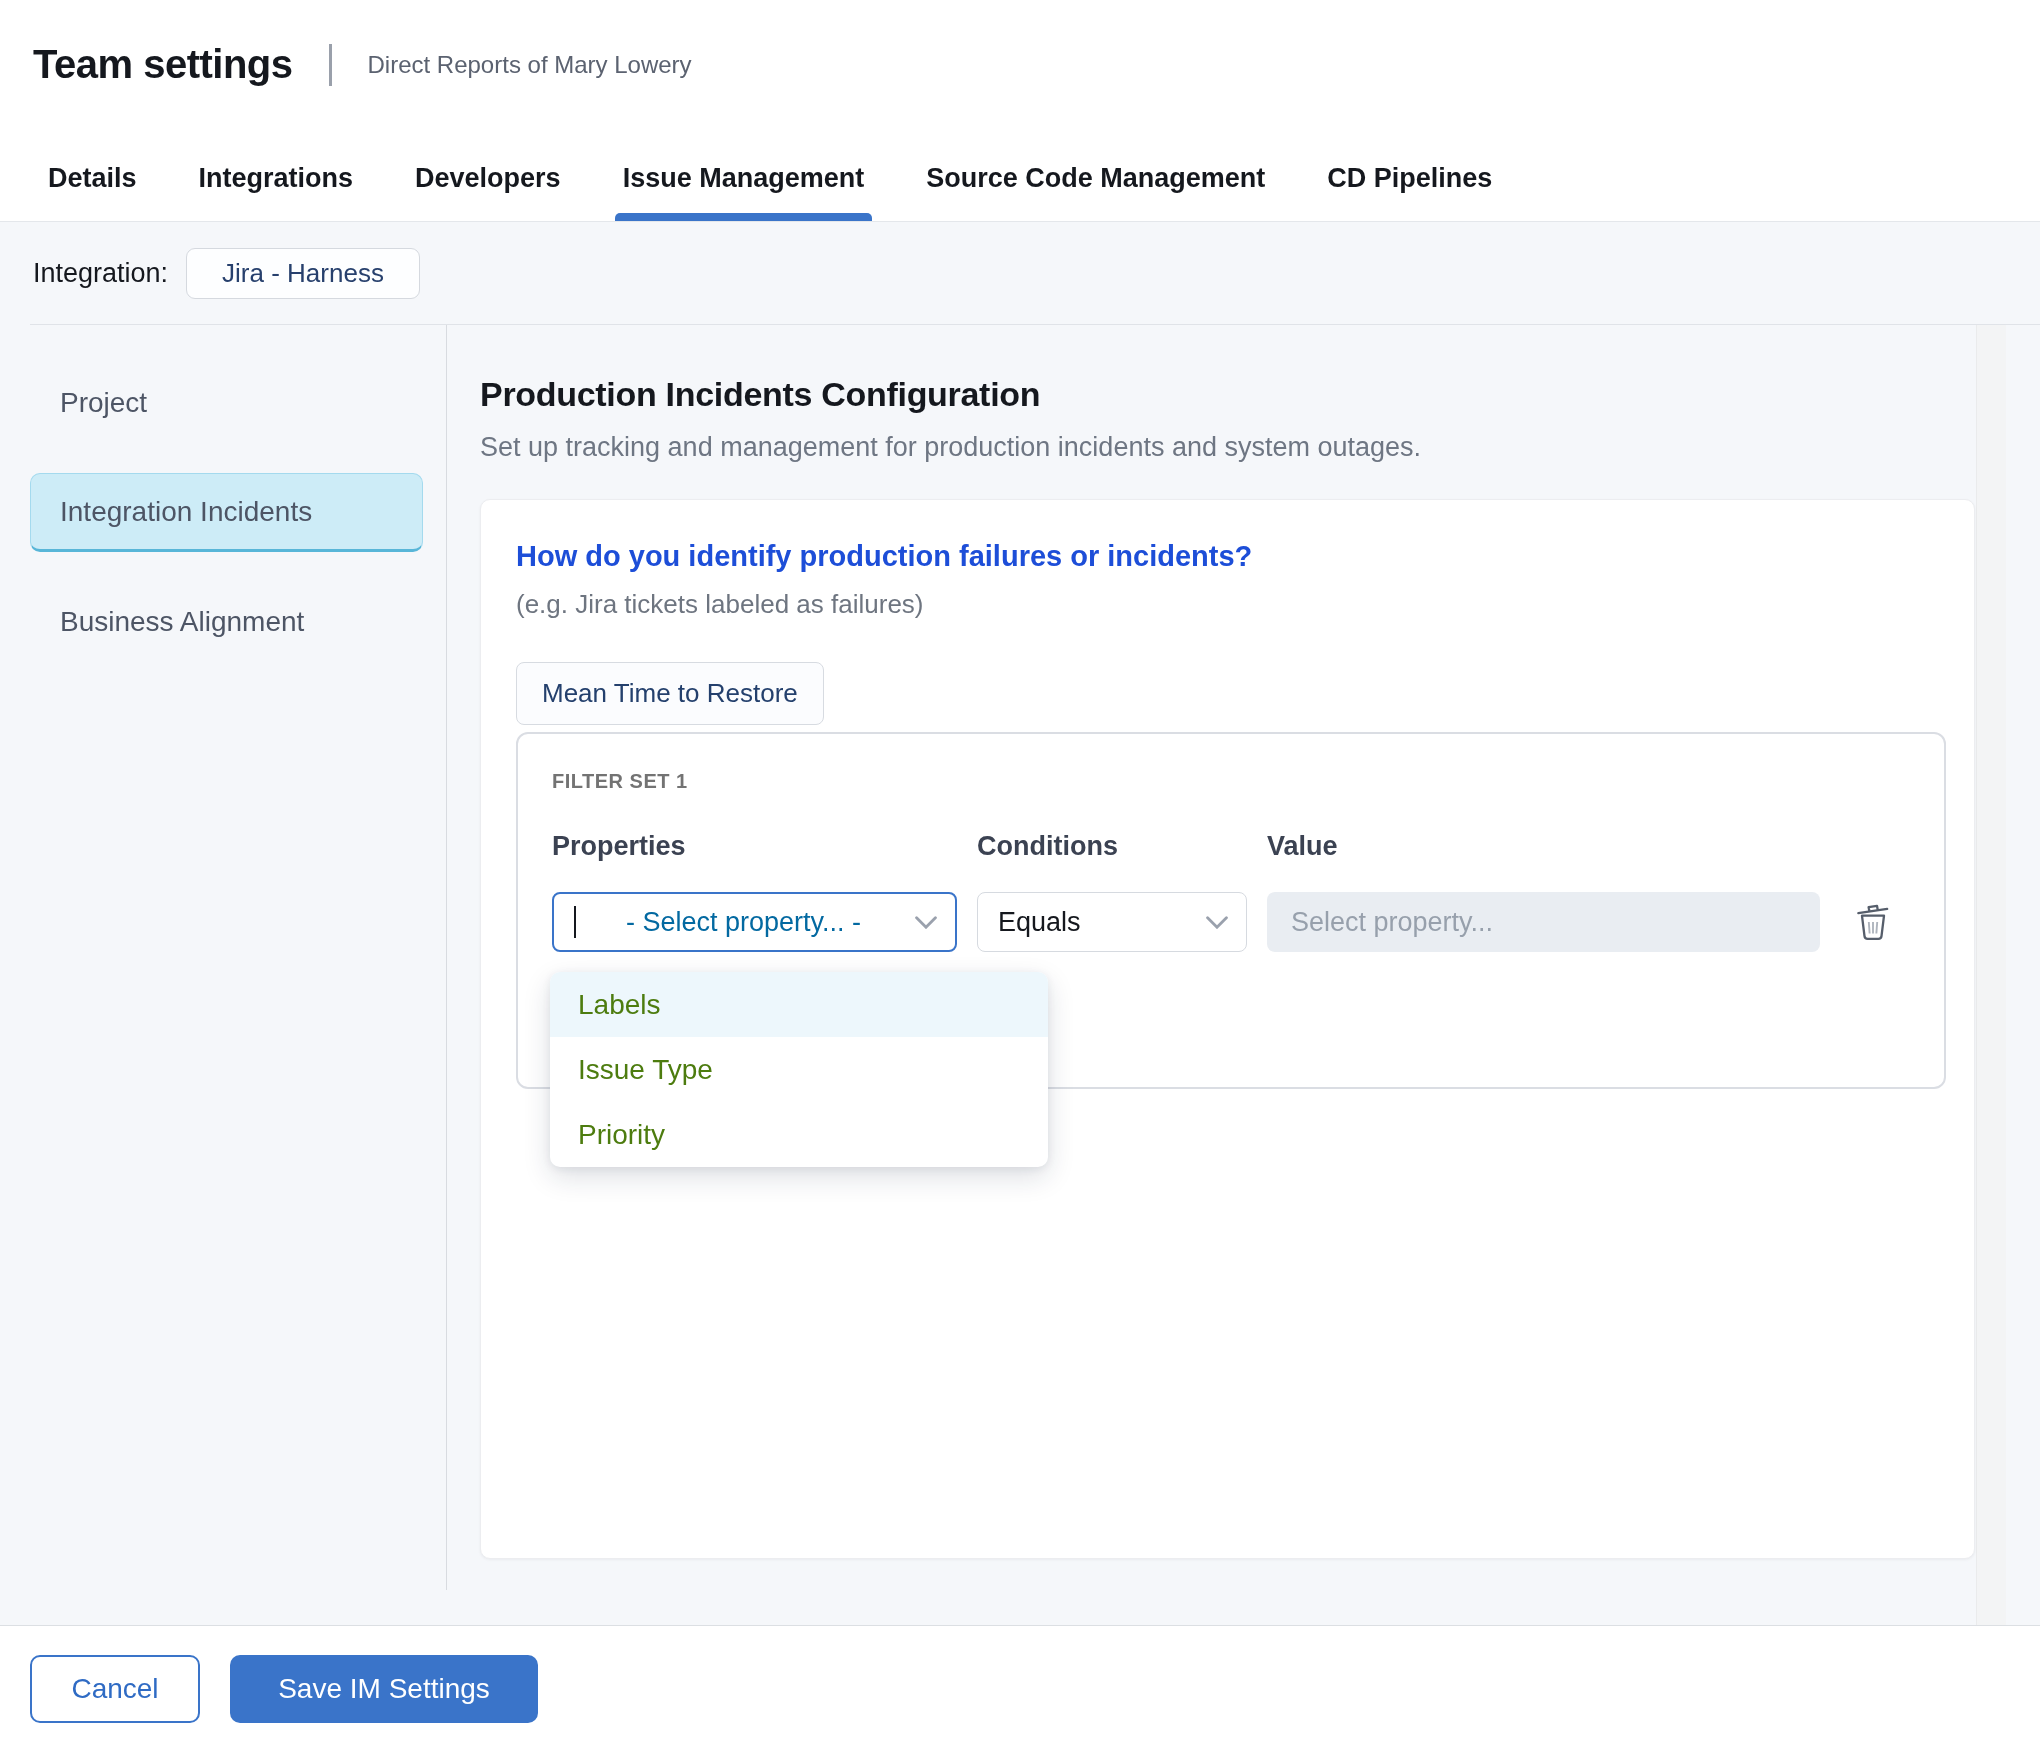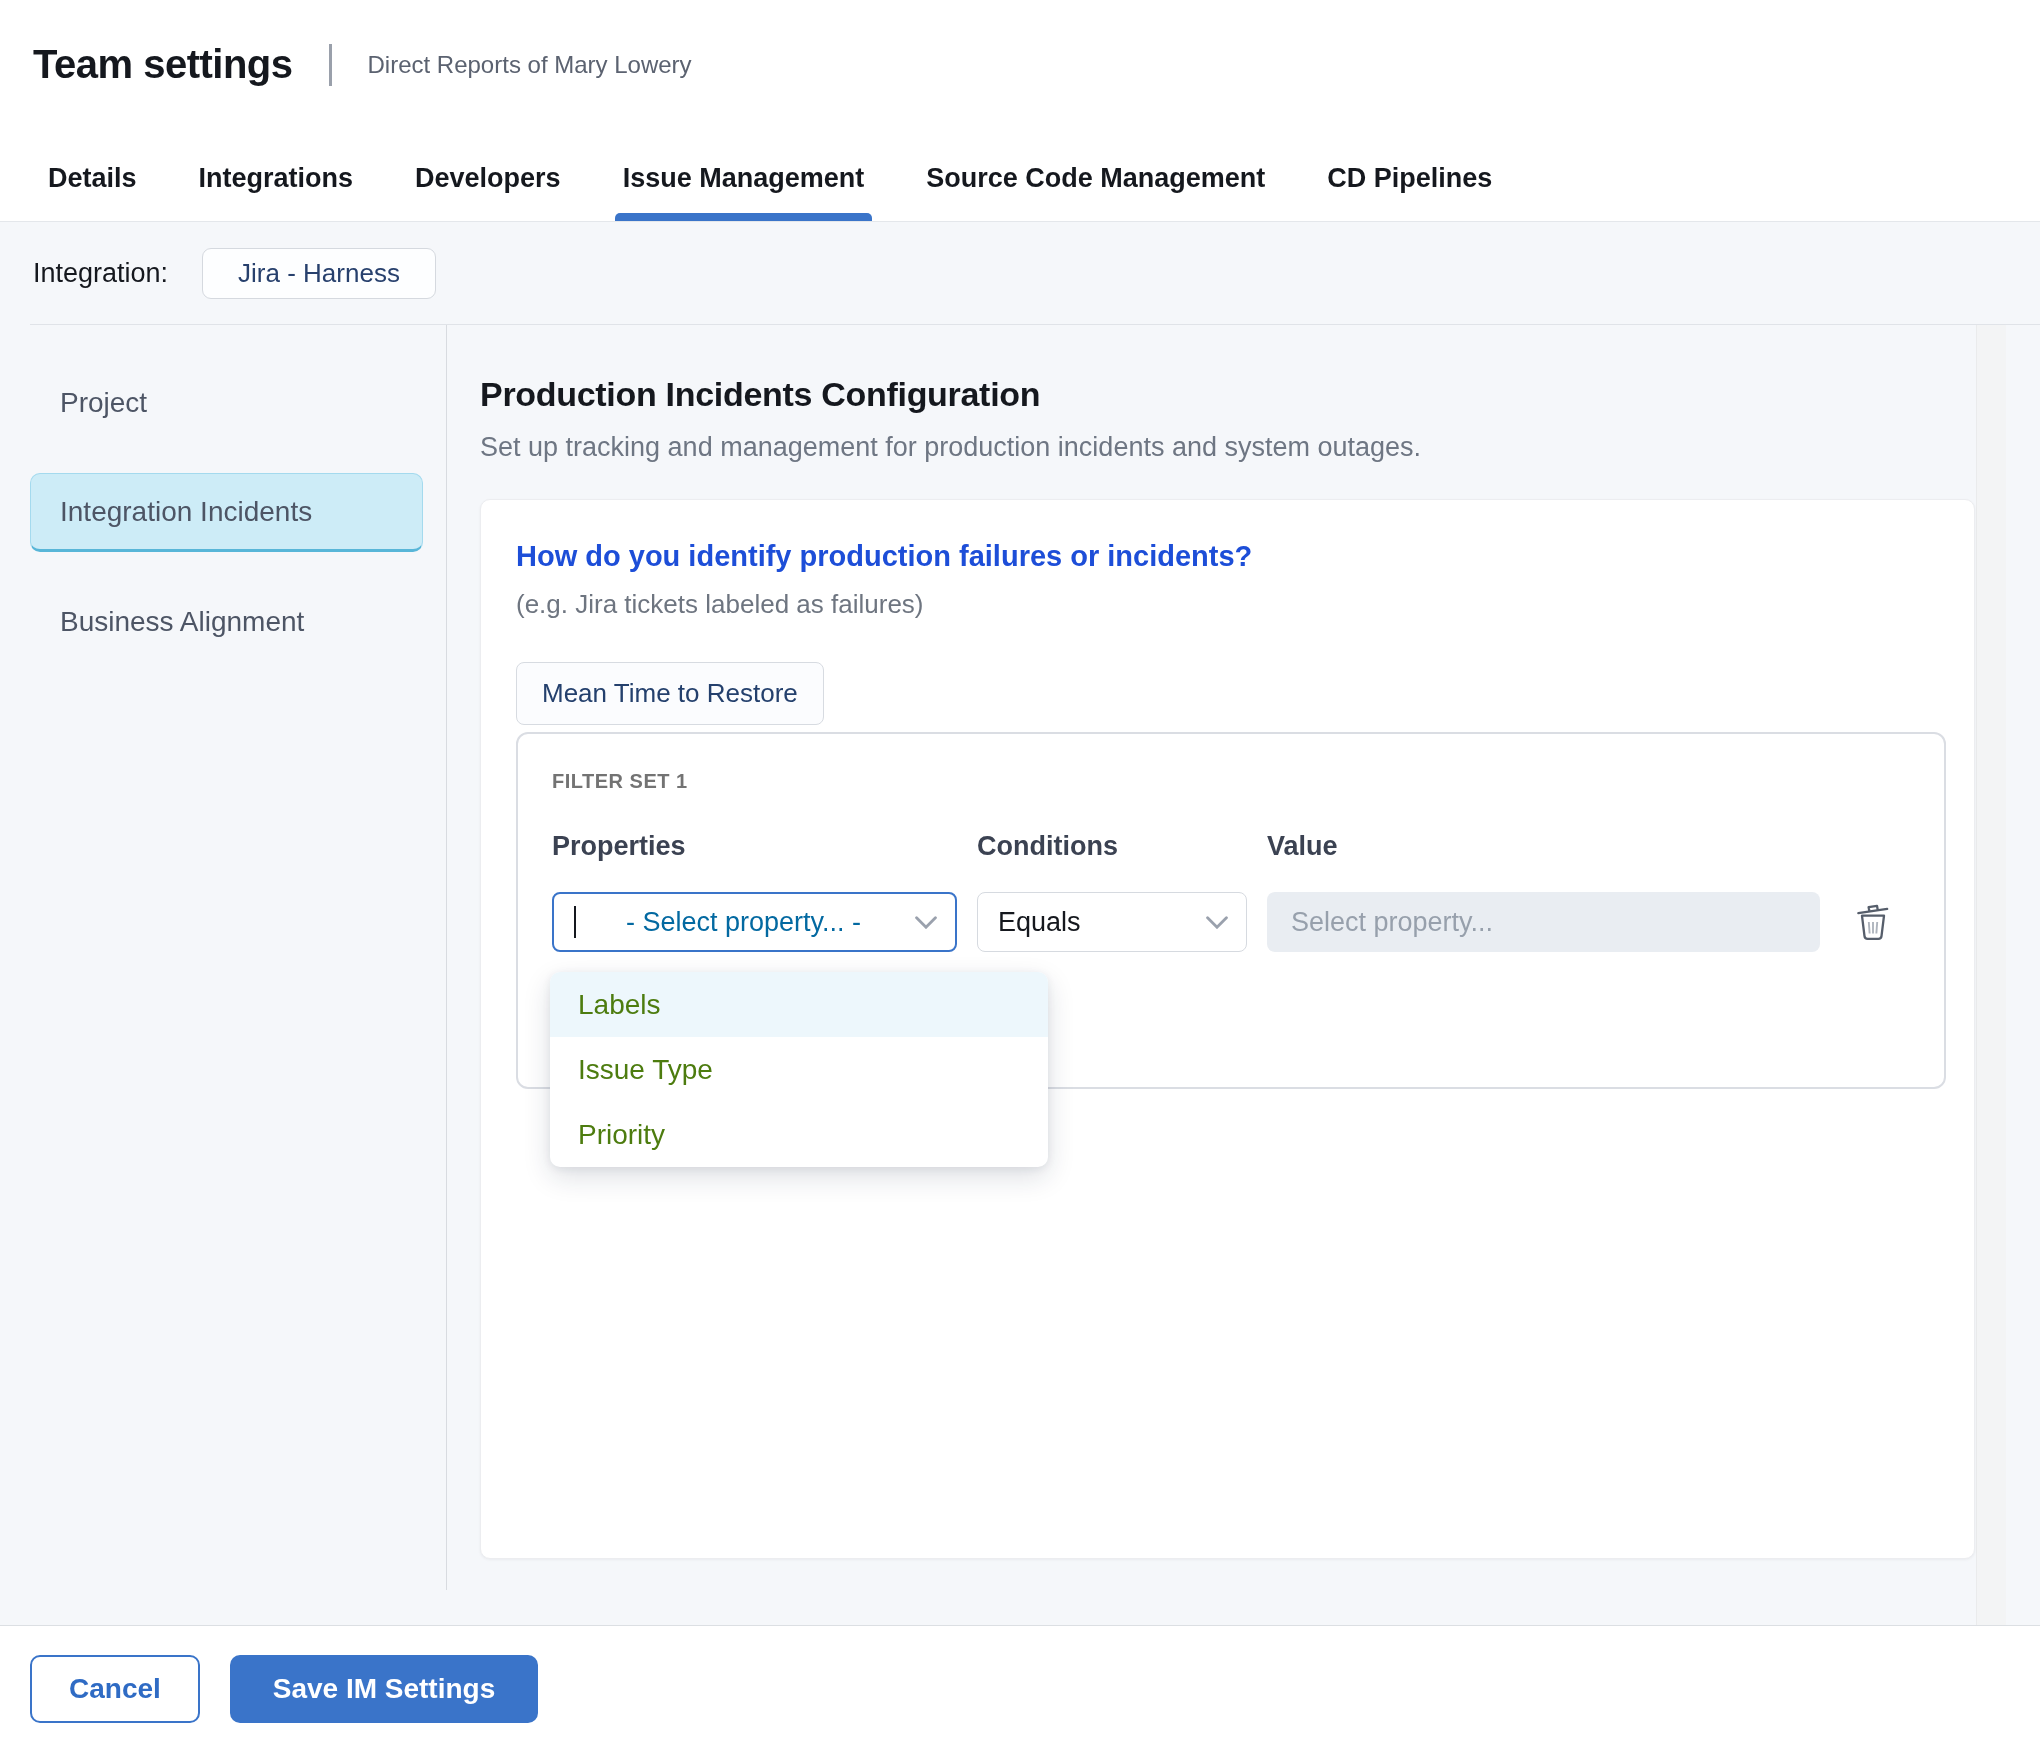--- a/index.html
+++ b/index.html
@@ -17,21 +17,21 @@
   .page-title { font-size:40px; font-weight:bold; letter-spacing:-0.5px; color:#15181e; }
   .title-sep { width:3px; height:42px; background:#9aa0ab; }
   .title-sub { font-size:24px; color:#5b6270; }
   .tabs { display:flex; gap:58px; padding-left:46px; }
   .tab { position:relative; font-size:27px; font-weight:600; color:#15181e;
          padding:0 2px 27px 2px; cursor:pointer; }
   .tab.active::after { content:""; position:absolute; left:-6px; right:-6px; bottom:0;
          height:8px; background:#3a74c9; border-radius:5px 5px 0 0; }
 
   
-  .integration-row { height:102px; display:flex; align-items:center; gap:34px; padding-left:33px; }
+  .integration-row { height:102px; display:flex; align-items:center; gap:18px; padding-left:33px; }
   .integration-label { font-size:27px; color:#15181e; }
   .integration-chip { font-size:26px; color:#27406d; background:#fdfeff;
         border:1px solid #d5d9df; border-radius:9px; padding:9px 35px; cursor:pointer; }
   .band-divider { height:1px; background:#e0e3e8; margin-left:30px; }
 
   
   .content { flex:1 1 auto; display:flex; position:relative; min-height:0; }
   .scroll-track { position:absolute; left:1976px; top:0; width:30px; height:100%;
         background:#f3f4f5; border-left:1px solid #eaebec; }
   .sidebar { width:447px; flex:0 0 auto; padding:38px 24px 0 30px; position:relative; }
@@ -77,21 +77,21 @@
   .dropdown { position:absolute; left:69px; top:472px; width:498px; background:#fff;
         border-radius:10px; overflow:hidden; z-index:5;
         box-shadow:0 10px 28px rgba(23,35,61,.14), 0 2px 8px rgba(23,35,61,.08); }
   .dd-item { height:65px; display:flex; align-items:center; padding:0 28px;
         font-size:28px; color:#4d7c0f; cursor:pointer; }
   .dd-item.highlighted { background:#edf7fc; }
 
   
   .footer { height:125px; background:#ffffff; border-top:1px solid #dcdfe3;
         display:flex; align-items:flex-start; gap:30px; padding:29px 0 0 30px; flex:0 0 auto; }
-  .btn { height:68px; border-radius:10px; font-size:28px; font-weight:bold;
+  .btn { height:68px; border-radius:10px; font-size:28px; font-weight:normal;
         font-family:inherit; cursor:pointer; }
   .btn-cancel { width:170px; background:#ffffff; border:2px solid #3a74c9; color:#2f6bc4; }
   .btn-save { width:308px; background:#3a74c9; border:none; color:#ffffff; }
 </style>
 </head>
 <body>
 
 <div class="app">
 
   <header class="header">

